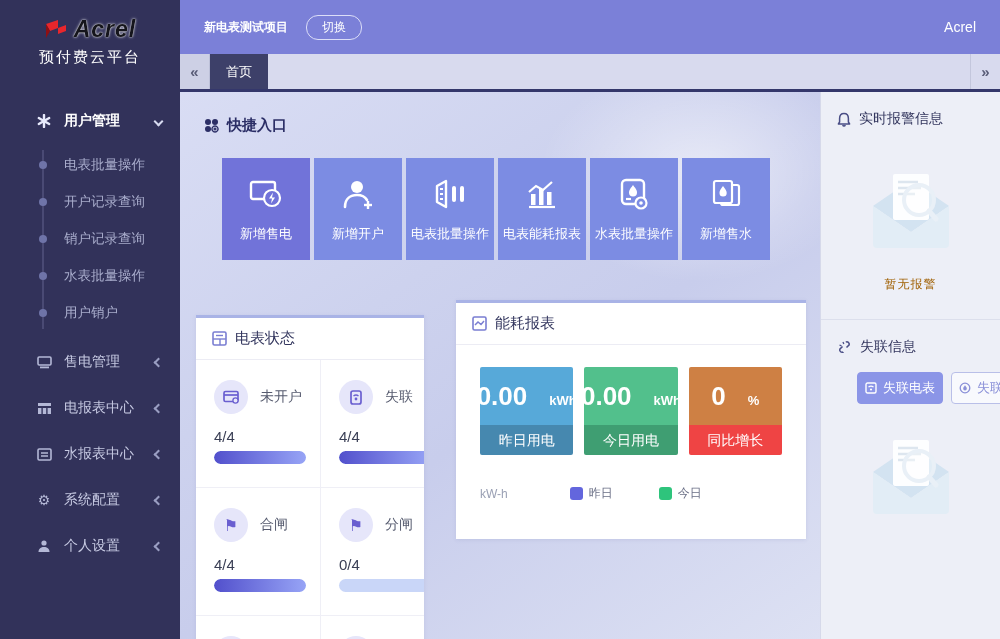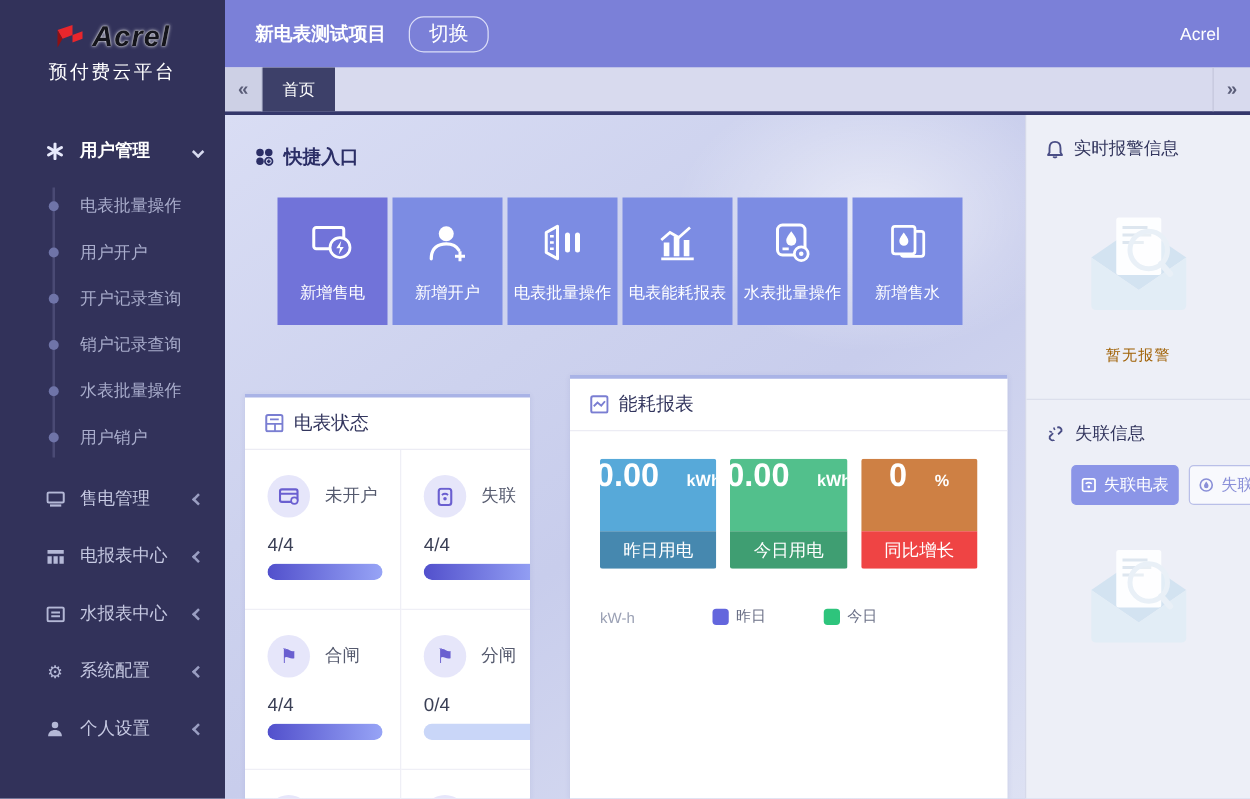--- a/index.html
+++ b/index.html
@@ -21,22 +21,22 @@
   .chev { width:7px; height:7px; border-left:2px solid #9a9ec2; border-bottom:2px solid #9a9ec2; display:inline-block; }
   .chev.left { transform:rotate(45deg); }
   .chev.down { transform:rotate(-45deg); border-color:#d7daf0; }
   .subnav { position:relative; padding:2px 0 8px 0; }
   .subnav .rail { position:absolute; left:42px; top:6px; bottom:10px; width:2px; background:#4a4a74; }
   .sub-item { position:relative; display:flex; align-items:center; height:37px; padding-left:64px; color:#a9adcc; font-size:13.5px; cursor:pointer; white-space:nowrap; }
   .sub-item .dot { position:absolute; left:39px; width:8px; height:8px; border-radius:50%; background:#6f74a8; }
 
   
   .topbar { position:absolute; left:180px; top:0; width:820px; height:54px; background:#7b80d8; display:flex; align-items:center; padding:0 24px; z-index:4; }
-  .project-name { color:#fff; font-size:15px; font-weight:bold; margin-right:18px; }
-  .switch-btn { color:#fff; font-size:16px; border:1px solid #dcdef8; border-radius:12px; padding:3px 15px; background:transparent; cursor:pointer; }
+  .project-name { color:#fff; font-size:12px; font-weight:bold; margin-right:18px; }
+  .switch-btn { color:#fff; font-size:12px; border:1px solid #dcdef8; border-radius:12px; padding:3px 15px; background:transparent; cursor:pointer; }
   .topbar-spacer { flex:1; }
   .username { color:#fff; font-size:14px; }
 
   
   .tabbar { position:absolute; left:180px; top:54px; width:820px; height:38px; background:#d8daee; border-bottom:3px solid #34376b; display:flex; align-items:stretch; z-index:4; }
   .tab-scroll { width:30px; display:flex; align-items:center; justify-content:center; color:#5a5d78; font-size:15px; font-weight:bold; background:#cdd0e5; border-right:1px solid #bcc0d8; cursor:pointer; }
   .tab-scroll.right { margin-left:auto; background:transparent; border-right:none; border-left:1px solid #c3c6dc; }
   .tab { min-width:54px; padding:0 16px; display:flex; align-items:center; justify-content:center; font-size:13px; cursor:pointer; }
   .tab.active { background:#3d4069; color:#fff; }
 
@@ -48,35 +48,35 @@
   .qe-title { position:absolute; left:24px; top:24px; display:flex; align-items:center; gap:8px; color:#2b2e66; font-size:15px; font-weight:bold; }
   .qe-buttons { position:absolute; left:42px; top:66px; display:flex; gap:4px; }
   .qe-btn { width:88px; height:102px; background:#7c8ce3; color:#fff; display:flex; flex-direction:column; align-items:center; justify-content:center; gap:12px; cursor:pointer; }
   .qe-btn.first { background:#7173d9; }
   .qe-btn .qico { height:38px; display:flex; align-items:center; justify-content:center; }
   .qe-btn .qlbl { font-size:13px; white-space:nowrap; }
 
   .panel { position:absolute; background:#fff; border-top:3px solid #a9b3e6; box-shadow:0 1px 4px rgba(80,90,160,.12); }
   .panel-head { height:42px; display:flex; align-items:center; gap:8px; padding:0 16px; border-bottom:1px solid #ececf4; color:#33365e; font-size:15px; }
   #meter-panel { left:16px; top:223px; width:228px; height:339px; overflow:hidden; }
-  #energy-panel { left:276px; top:208px; width:350px; height:339px; overflow:hidden; }
+  #energy-panel { left:276px; top:208px; width:350px; height:239px; overflow:hidden; }
 
   .cell-grid { display:grid; grid-template-columns:125px 125px; }
   .m-cell { width:125px; height:128px; padding:20px 18px 0 18px; border-right:1px solid #efeff6; border-bottom:1px solid #efeff6; }
   .m-cell:nth-child(2n) { border-right:none; }
   .m-row1 { display:flex; align-items:center; gap:12px; }
   .icon-circle { width:34px; height:34px; border-radius:50%; background:#e6e6fa; color:#6a5fd0; display:flex; align-items:center; justify-content:center; font-size:16px; }
   .m-label { font-size:14px; color:#555a6e; }
   .m-value { margin-top:14px; font-size:15px; color:#3a3f55; }
   .m-track { margin-top:6px; width:92px; height:13px; border-radius:7px; background:#c9d6f8; overflow:hidden; }
   .m-fill { height:100%; border-radius:7px; background:linear-gradient(90deg,#5250cc,#97a4f6); width:0; }
 
   .stat-row { display:flex; gap:11px; padding:22px 24px 0 24px; }
   .stat-card { width:100px; border-radius:2px; overflow:hidden; text-align:center; color:#fff; }
-  .stat-top { height:58px; display:flex; align-items:baseline; justify-content:center; gap:22px; }
+  .stat-top { height:58px; display:flex; align-items:baseline; justify-content:center; gap:22px; padding-top:16px; }
   .stat-val { font-size:26px; font-weight:bold; line-height:1; }
   .stat-unit { font-size:13px; font-weight:bold; }
   .stat-foot { height:30px; line-height:30px; font-size:14px; }
   .stat-blue .stat-top { background:#57a9d9; } .stat-blue .stat-foot { background:#4688af; }
   .stat-green .stat-top { background:#52c08c; } .stat-green .stat-foot { background:#3f9e72; }
   .stat-orange .stat-top { background:#ce8044; } .stat-orange .stat-foot { background:#ef4444; }
   .legend-row { display:flex; align-items:center; padding:30px 24px 0 24px; font-size:12px; color:#9aa0b4; }
   .axis-label { margin-right:62px; }
   .legend-item { display:flex; align-items:center; gap:6px; margin-right:46px; color:#6b7087; }
   .swatch { width:13px; height:13px; border-radius:3px; }
@@ -125,24 +125,20 @@
         </span>
         <span class="lbl">用户管理</span>
         <span class="chev down"></span>
       </div>
 
       <div class="subnav">
         <div class="rail"></div>
         <div class="sub-item">
             <span class="dot"></span>
             <span>电表批量操作</span>
-          </div>
-        <div class="sub-item">
-            <span class="dot"></span>
-            <span>用户开户</span>
           </div>
         <div class="sub-item">
             <span class="dot"></span>
             <span>开户记录查询</span>
           </div>
         <div class="sub-item">
             <span class="dot"></span>
             <span>销户记录查询</span>
           </div>
         <div class="sub-item">

